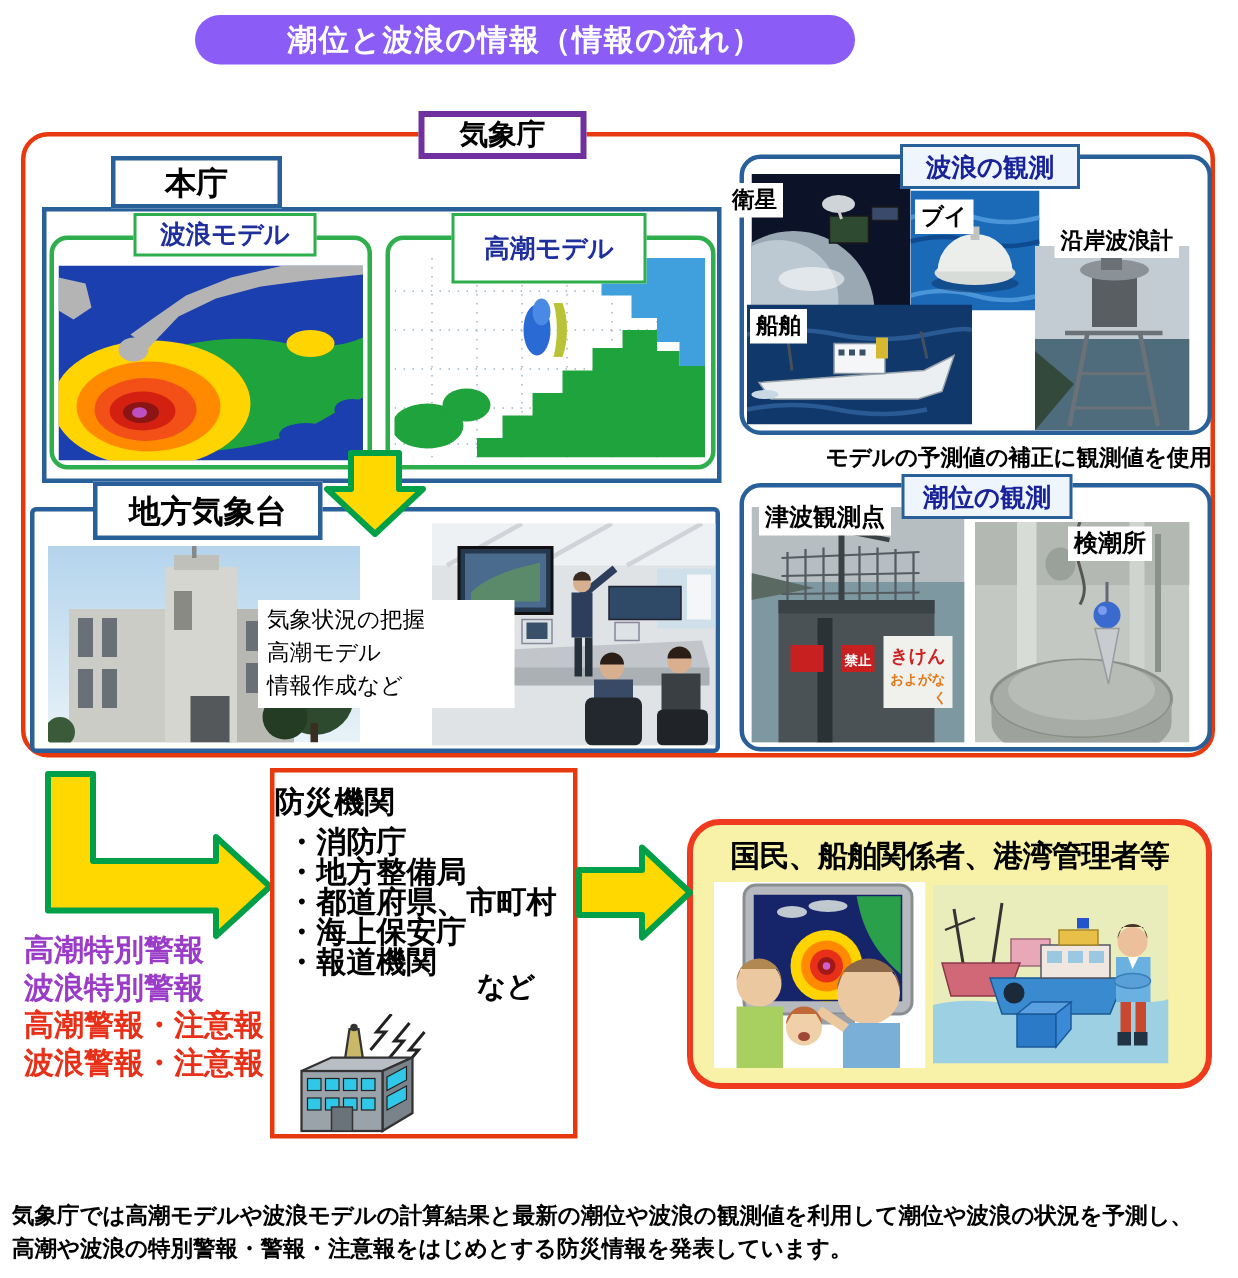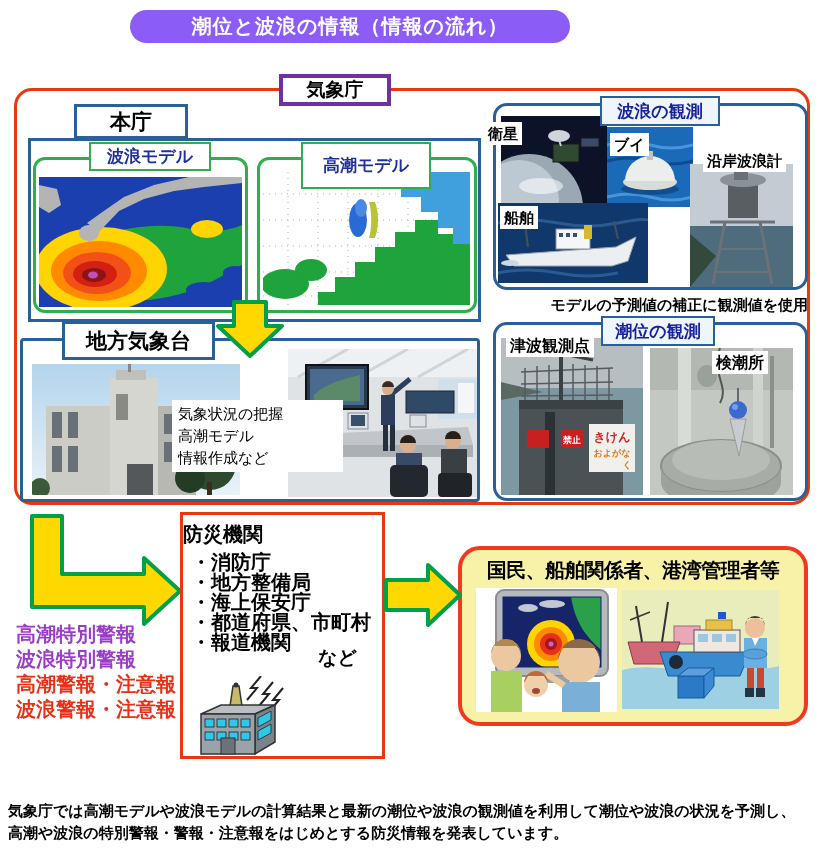--- a/index.html
+++ b/index.html
@@ -278,22 +278,22 @@
     <div class="p">波浪特別警報</div>
     <div class="r">高潮警報・注意報</div>
     <div class="r">波浪警報・注意報</div>
   </div>
 
   <div class="abs bosai">
     <div class="bosai-title">防災機関</div>
     <div class="bosai-list">
       <div>・消防庁</div>
       <div>・地方整備局</div>
+      <div>・都道府県、市町村</div>
       <div>・海上保安庁</div>
-      <div>・都道府県、市町村</div>
       <div>・報道機関</div>
     </div>
   </div>
   <div class="abs nado">など</div>
   <svg class="abs" style="left:193px;top:676px;z-index:2" width="118" height="82" viewBox="0 0 118 82">
     <g stroke="#222" stroke-width="2" fill="none">
       <path d="M54,24 L64,12 L58,12 L68,0"></path>
       <path d="M66,30 L76,18 L70,18 L80,6"></path>
       <path d="M76,36 L86,24 L80,24 L90,12"></path>
     </g>

